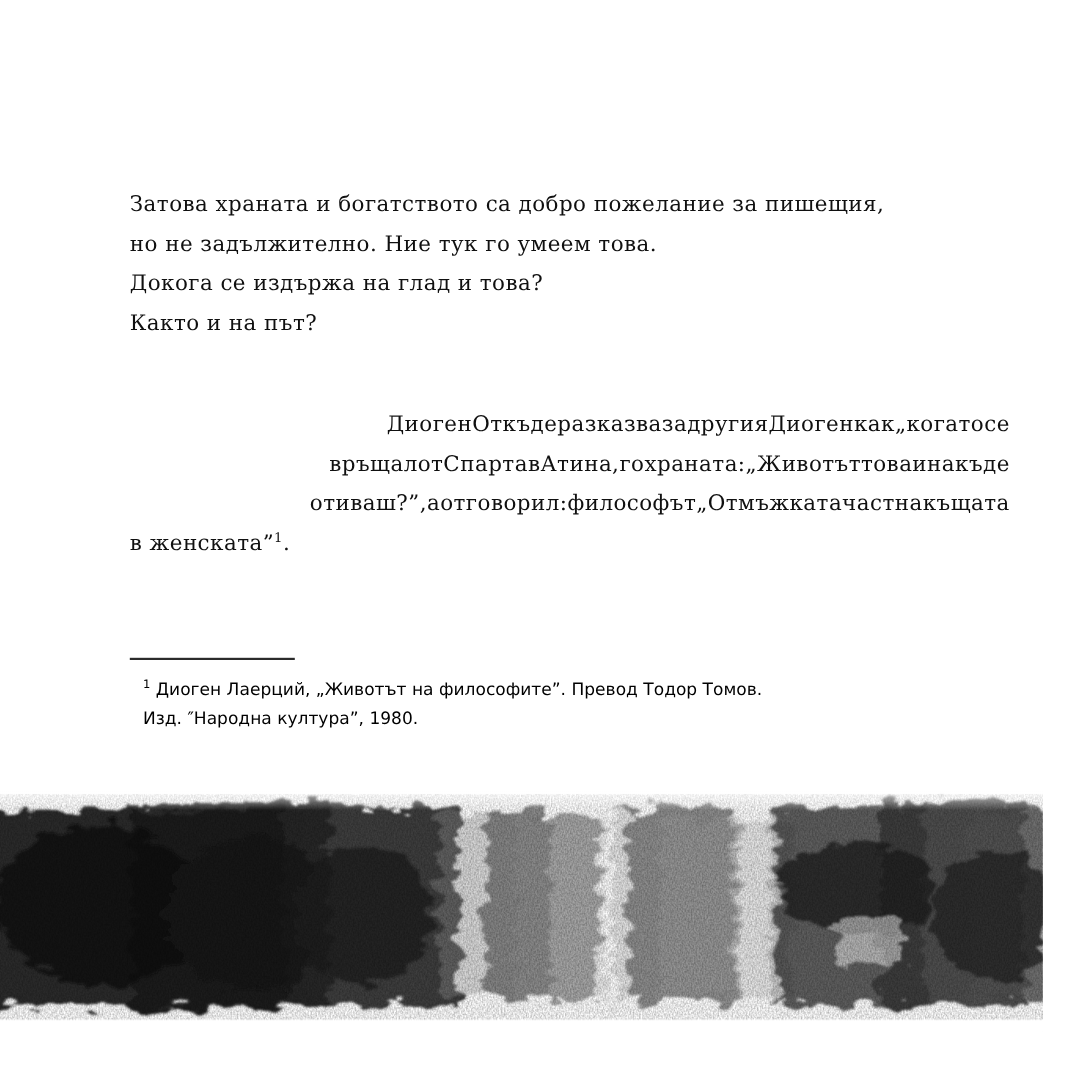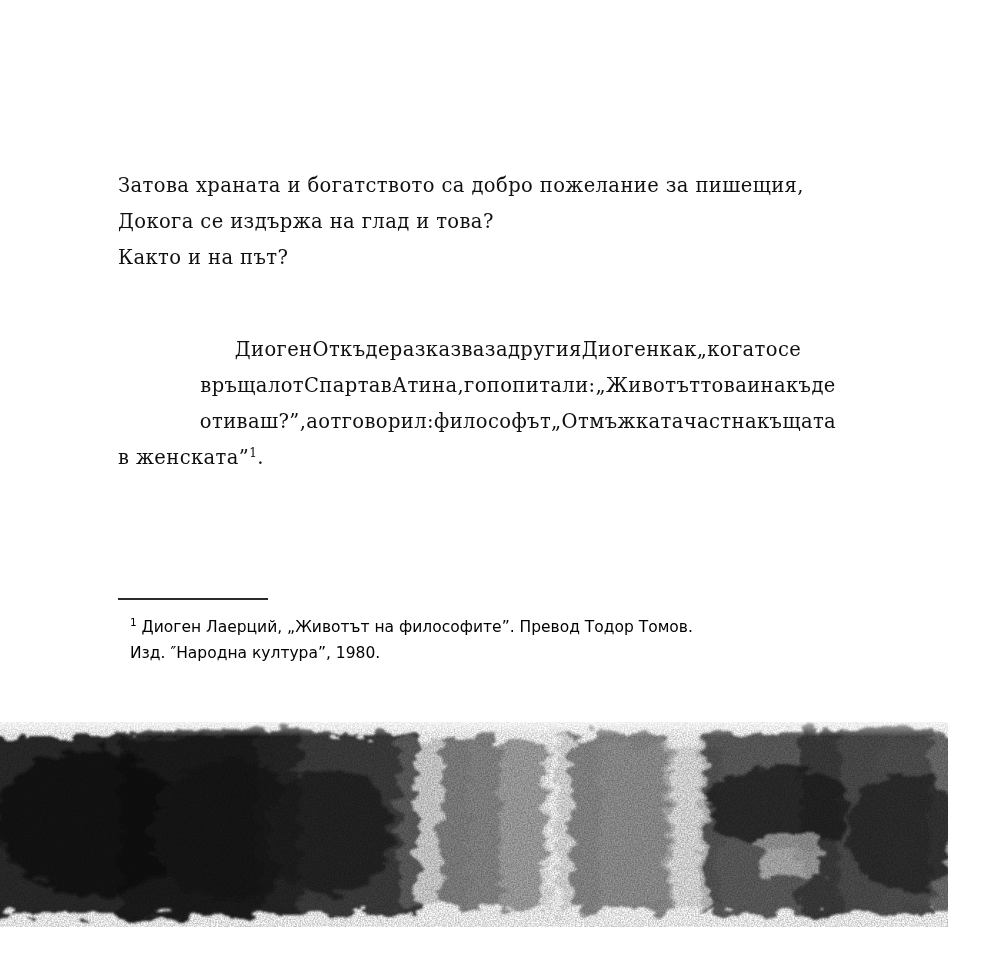--- a/index.html
+++ b/index.html
@@ -52,21 +52,21 @@
 
   .par-quote .line {
     display: block;
     white-space: pre;
     text-align: justify;
   }
 
   
   .par-quote .line.j {
     display: flex;
-    justify-content: center;
+    justify-content: flex-end;
     white-space: pre;
   }
   .par-quote .line.j > span { white-space: pre; }
 
   .fnref {
     font-size: 12px;
     vertical-align: super;
     line-height: 0;
   }
 
@@ -137,29 +137,30 @@
 </style>
 </head>
 <body>
 
 <div class="page">
 
   <div class="text-column">
 
     <div class="body-par par-intro">
       <span class="line">Затова храната и богатството са добро пожелание за пишещия,</span>
+      <span class="line">но не задължително. Ние тук го умеем това.</span>
       <span class="line">Докога се издържа на глад и това?</span>
       <span class="line">Както и на път?</span>
     </div>
 
     <div class="par-gap"></div>
 
     <div class="body-par par-quote">
       <span class="line j"><span>Диоген</span><span>Откъде</span><span>разказва</span><span>за</span><span>другия</span><span>Диоген</span><span>как</span><span>„когато</span><span>се</span></span>
-      <span class="line j"><span>връщал</span><span>от</span><span>Спарта</span><span>в</span><span>Атина,</span><span>го</span><span>попитали:</span><span>„Животът</span><span>това</span><span>и</span><span>накъде</span></span>
+      <span class="line j"><span>връщал</span><span>от</span><span>Спарта</span><span>в</span><span>Атина,</span><span>го</span><span>храната:</span><span>„Животът</span><span>това</span><span>и</span><span>накъде</span></span>
       <span class="line j"><span>отиваш?”,</span><span>а</span><span>отговорил:</span><span>философът</span><span>„От</span><span>мъжката</span><span>част</span><span>на</span><span>къщата</span></span>
       <span class="line"><span>в женската”</span><span class="fnref">1</span><span>.</span></span>
     </div>
 
   </div>
 
   <div class="footnote-area">
     <hr class="footnote-rule">
     <div class="footnote-text">
       <span class="line"><span class="footnote-num">1</span><span> Диоген Лаерций, „Животът на философите”. Превод Тодор Томов.</span></span>

